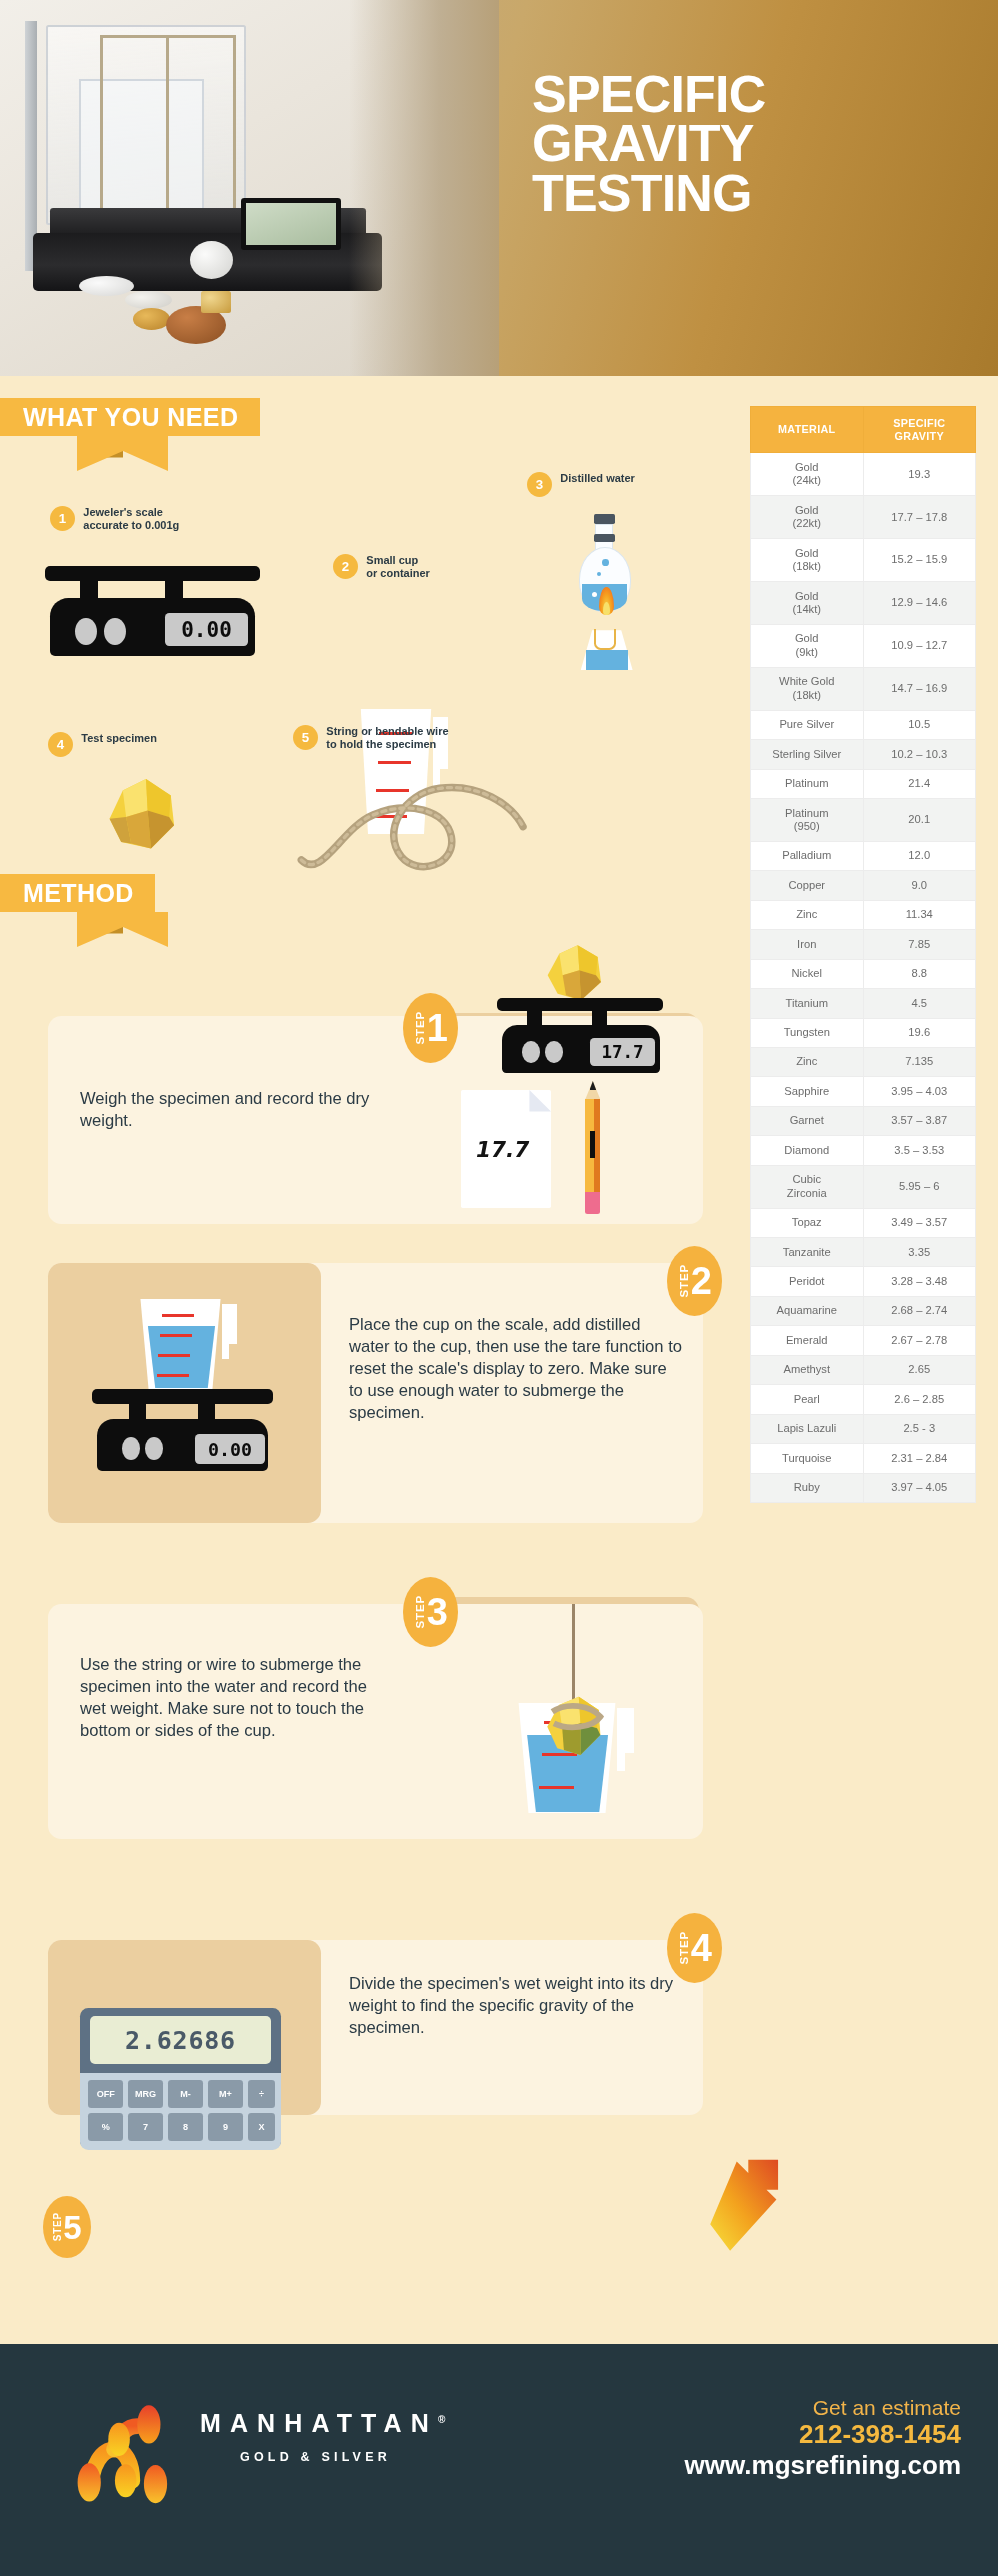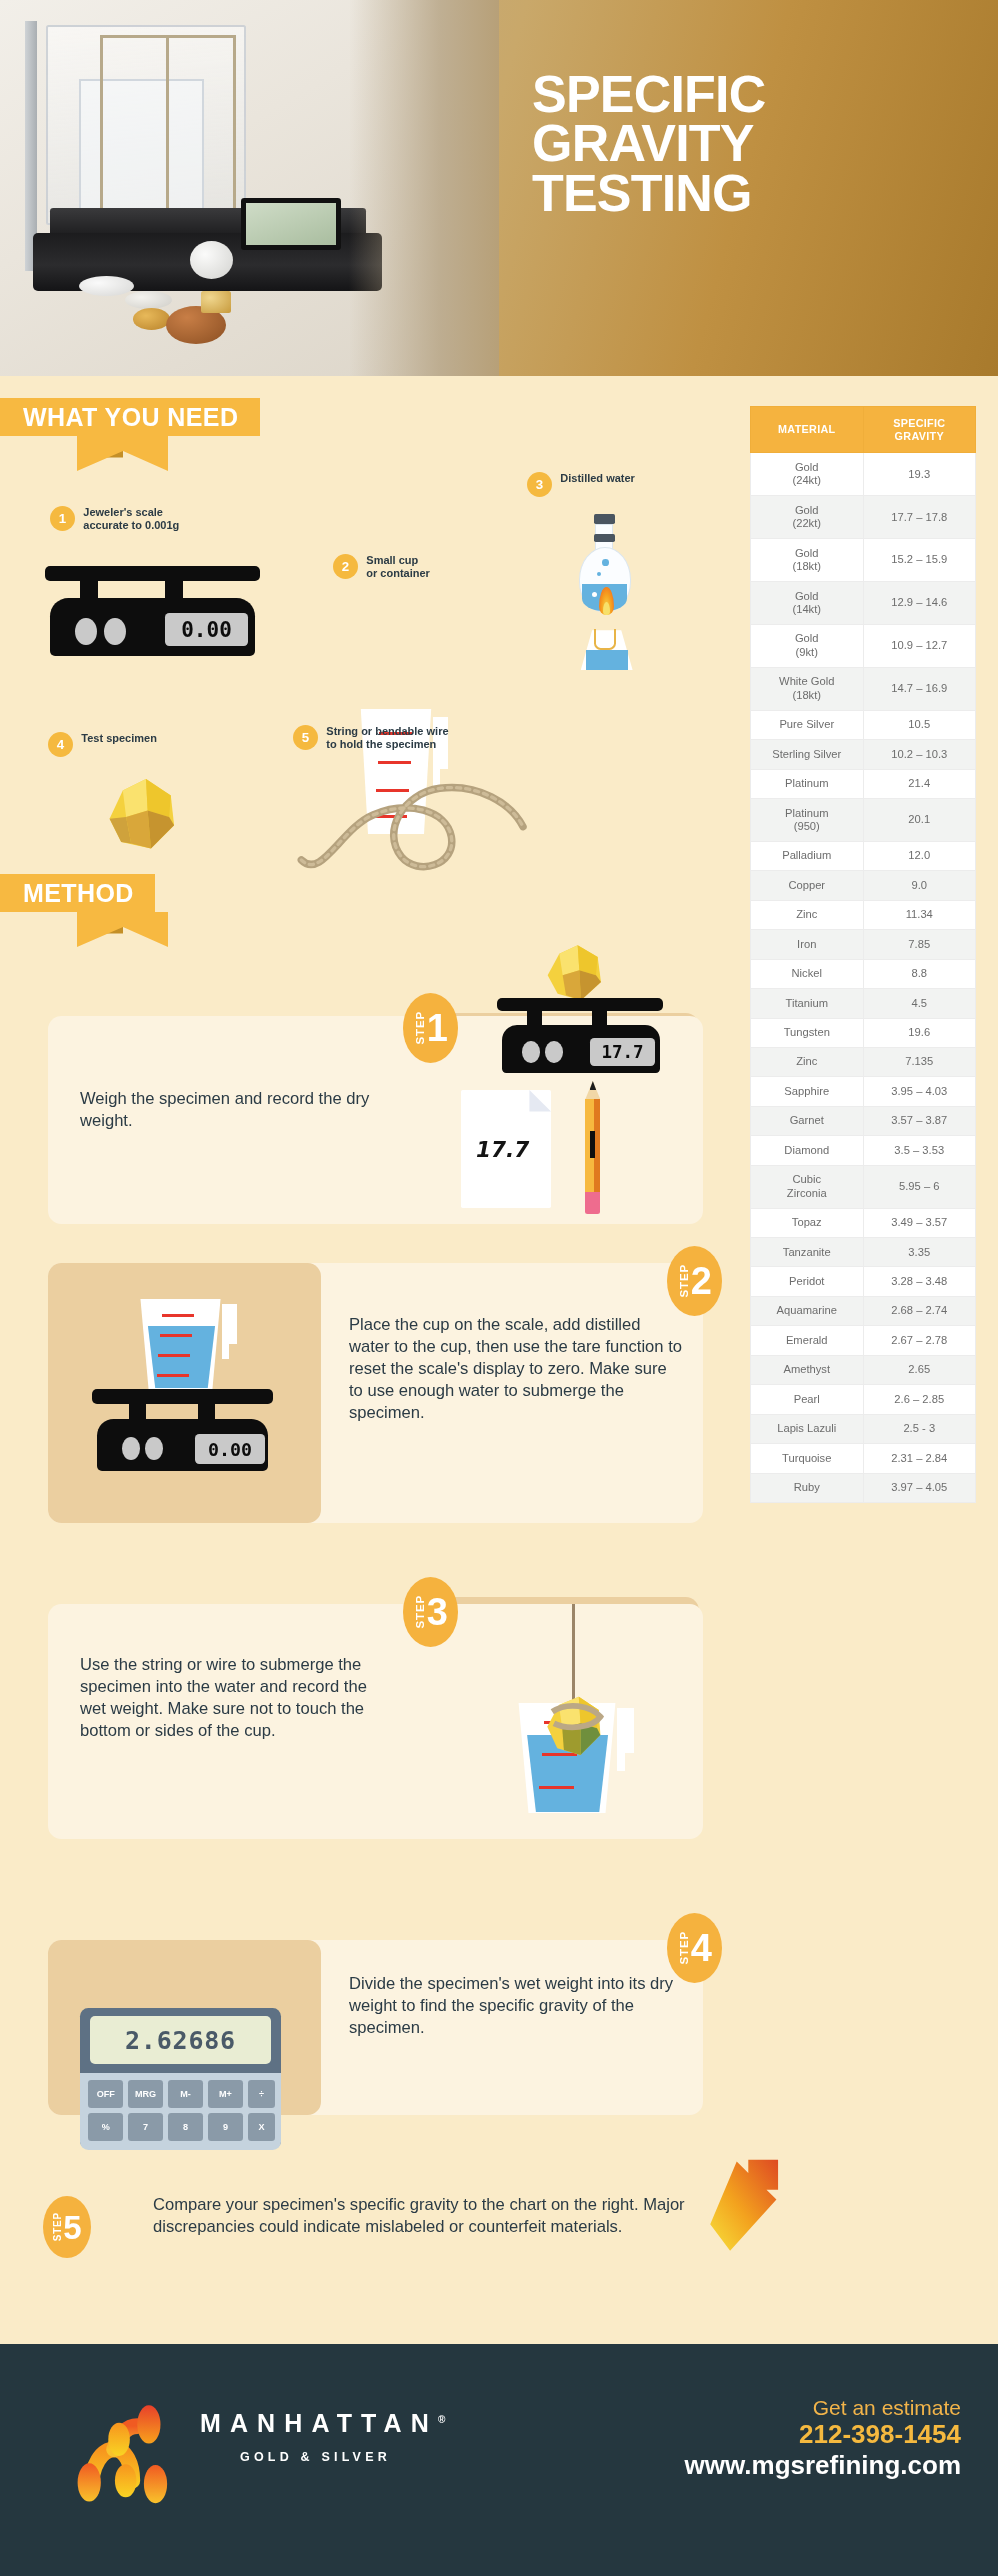--- a/index.html
+++ b/index.html
@@ -688,21 +688,20 @@
       <span class="sn">4</span>
     </div>
 
     <div class="step-text" style="left:349px;top:1973px;width:333px;">Divide the specimen's wet weight into its dry weight to find the specific gravity of the specimen.</div>
   </div>
 
   <div class="step5-badge" style="left:43px;top:2196px;">
     <span class="sw">STEP</span>
     <span class="sn">5</span>
   </div>
-  <div class="step5-text" style="left:153px;top:2194px;width:566px;">Compare your specimen's specific gravity to the chart on the right. Major discrepancies could indicate mislabeled or counterfeit materials.</div>
   <svg class="up-arrow" style="left:697px;top:2153px;" width="91" height="108" viewBox="0 0 110 130">
     <defs>
       <linearGradient id="arrGrad" x1="0" y1="1" x2="1" y2="0">
         <stop offset="0%" stop-color="#F7E03B"></stop>
         <stop offset="45%" stop-color="#F3A21E"></stop>
         <stop offset="100%" stop-color="#DE4A22"></stop>
       </linearGradient>
     </defs>
     <path d="M16,86 L48,10 L62,24 L62,8 L98,8 L98,44 L84,44 L96,56 L40,118 Z" fill="url(#arrGrad)"></path>
   </svg>

